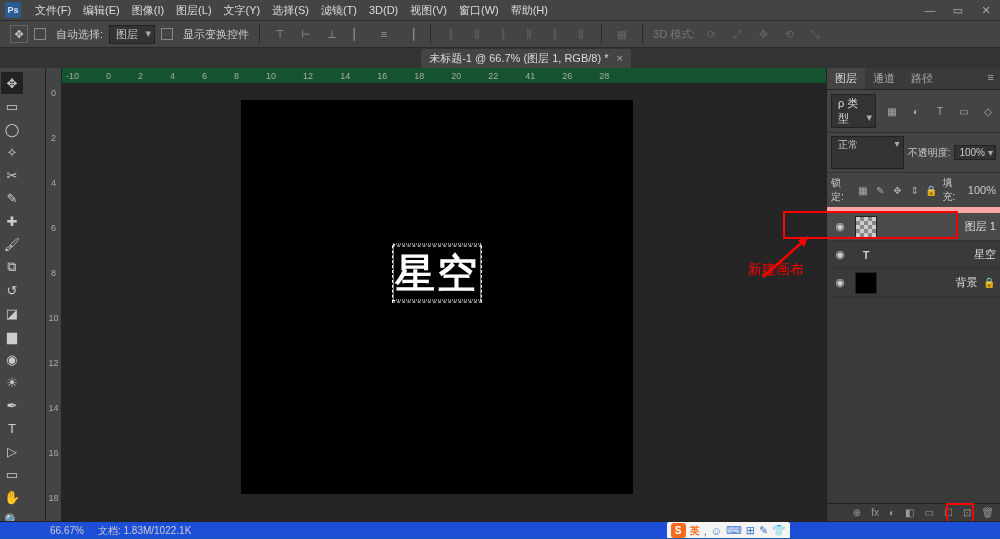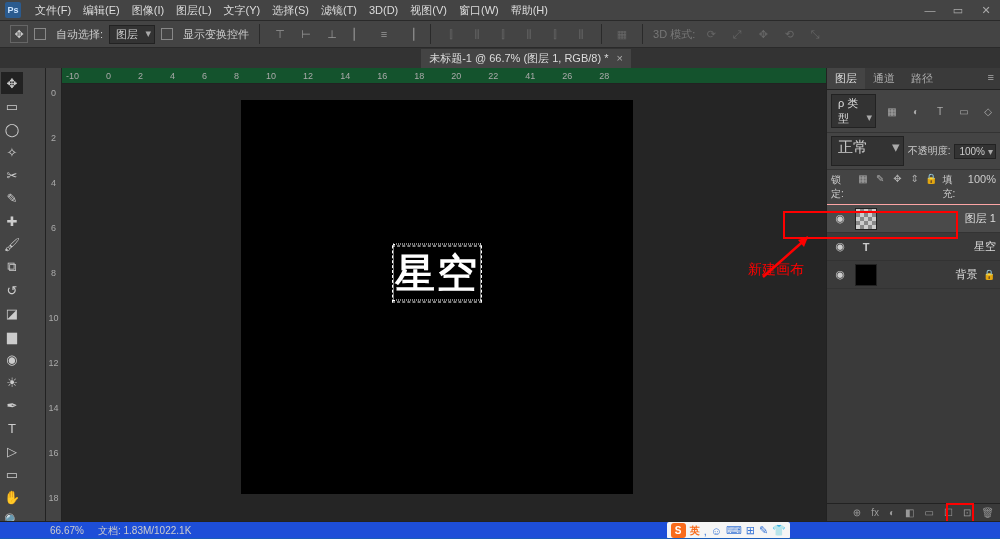--- a/index.html
+++ b/index.html
@@ -185,33 +185,33 @@
     align-items:center; justify-content:center;
     color:#aaa; font-size:10px;
   }
 
   .blend-row {
     display:flex; align-items:center; padding:3px 4px;
     gap:4px; border-bottom:1px solid #333;
   }
   .blend-row .dd {
     flex:1.1; background:#333; border:1px solid #222;
-    padding:1px 14px 8px 6px; position:relative; font-size:15px;
+    padding:1px 14px 16px 6px; position:relative; font-size:10px;
   }
   .blend-row .dd:after{content:"▾";position:absolute;right:3px;color:#aaa;}
   .blend-row .lbl { color:#ccc; font-size:10px;}
   .blend-row .val {
     background:#333;border:1px solid #222;padding:1px 10px 1px 4px;
     font-size:10px; min-width:36px;position:relative;
   }
   .blend-row .val:after{content:"▾";position:absolute;right:2px;color:#aaa;}
 
   .lock-row {
-    display:flex; padding:3px 4px; gap:4px;
-    border-bottom:1px solid #fca5a5;
+    display:flex; align-items:center; padding:3px 4px; gap:4px;
+    border-bottom:6px solid #fca5a5;
   }
   .lock-row .lbl{color:#ccc;font-size:10px;}
   .lock-row .ic{width:14px;text-align:center;color:#aaa;font-size:10px;}
 
   .layer-list { flex:1; background:#3a3a3a; overflow:hidden;}
   .layer {
     display:flex; align-items:center; height:28px;
     border-bottom:1px solid #333; padding:0 4px; gap:6px;
   }
   .layer .eye { width:18px; text-align:center; color:#ccc;}

